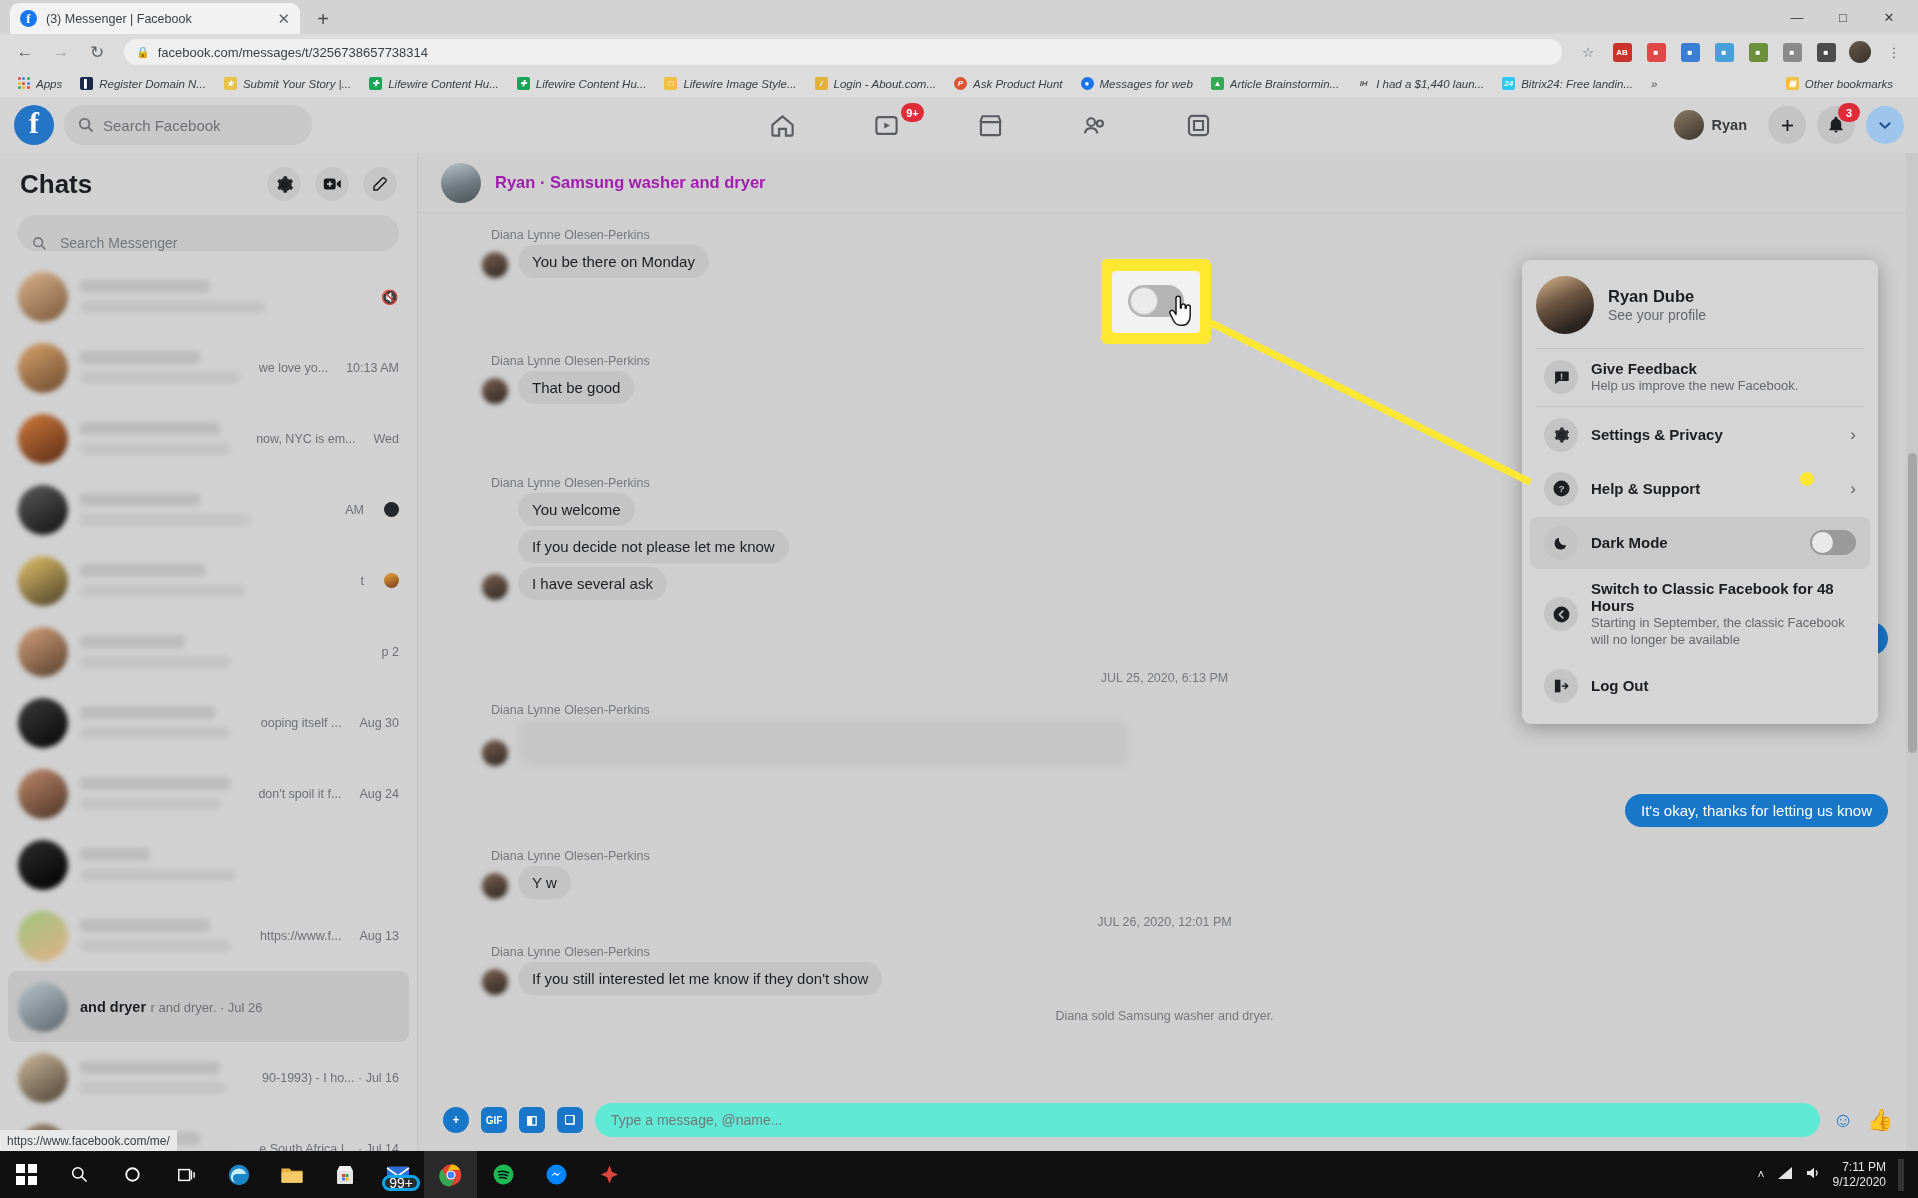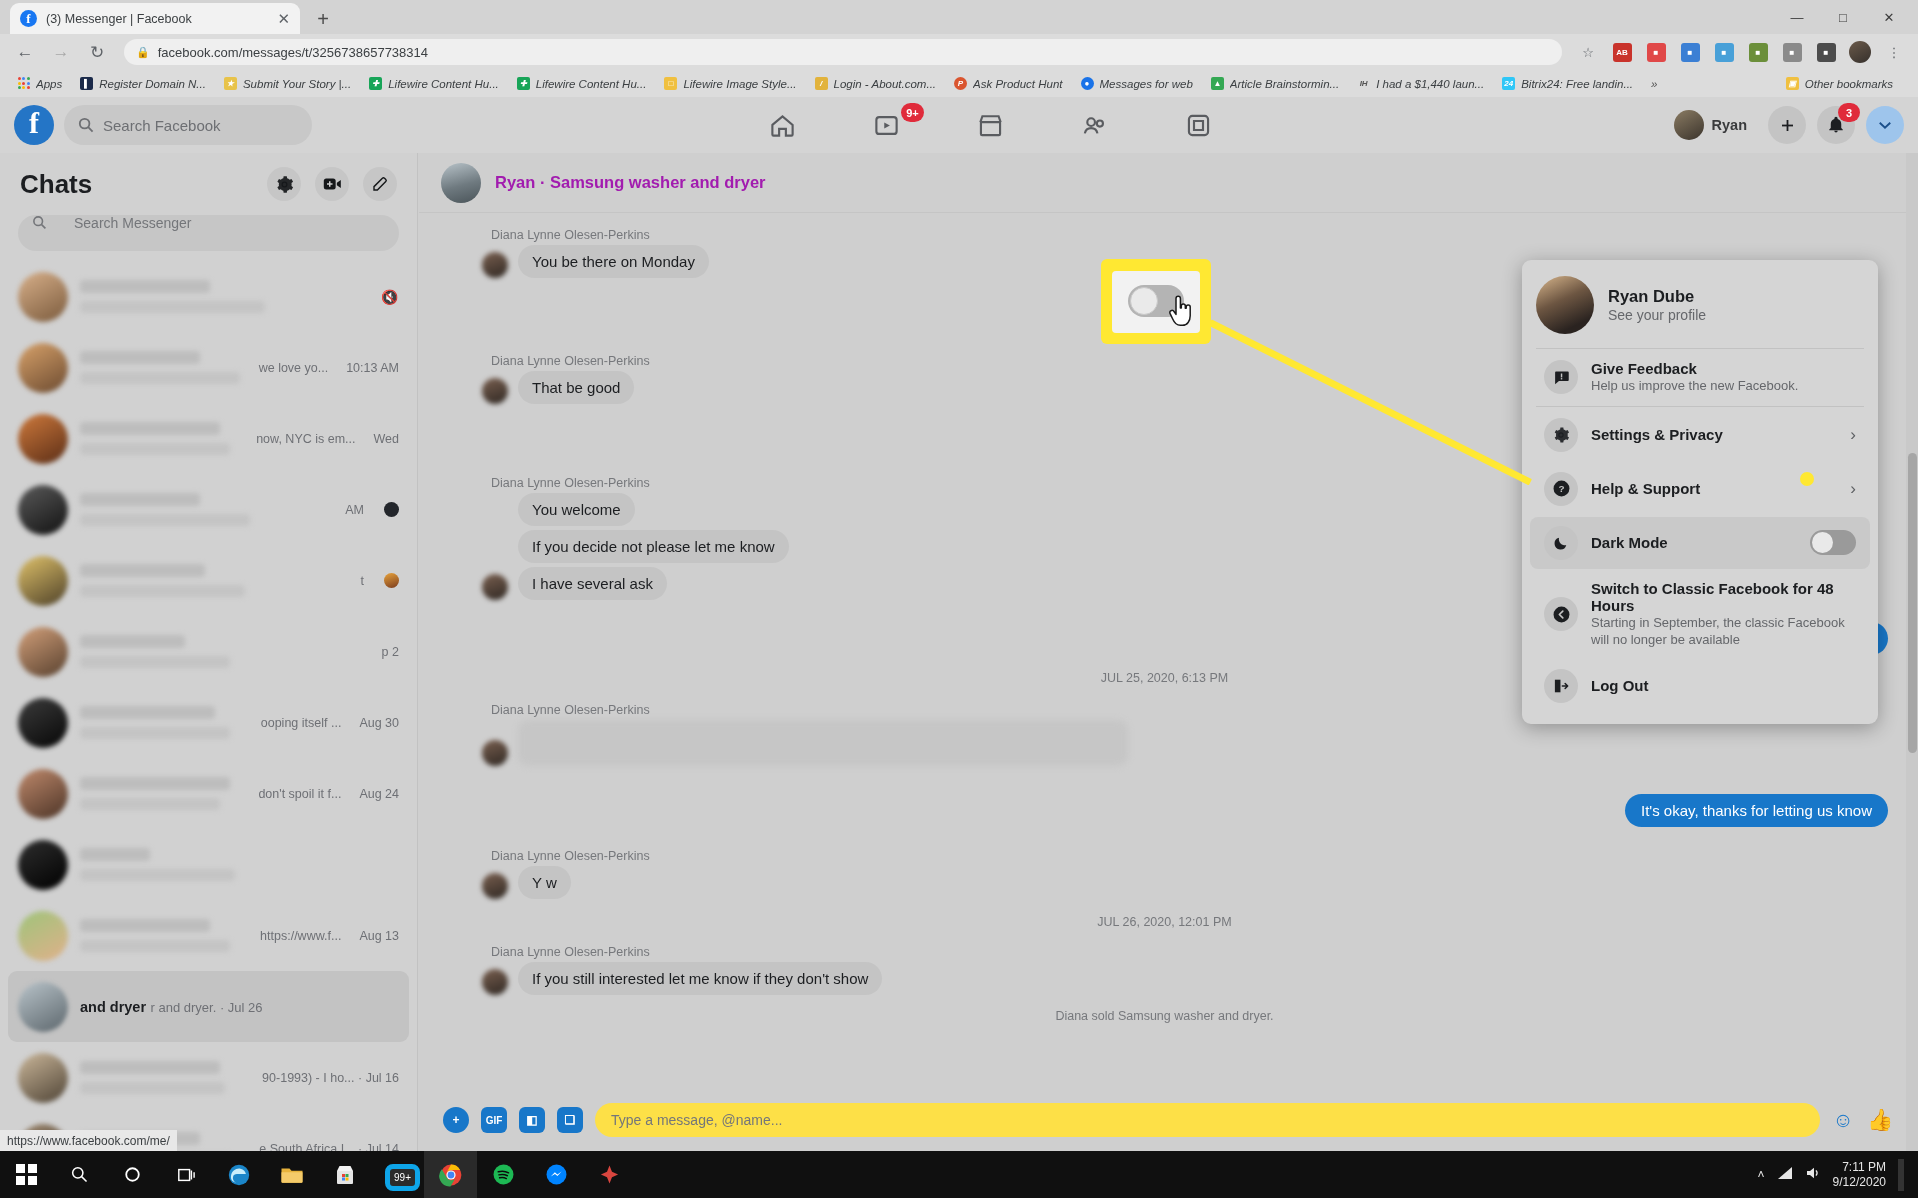--- a/index.html
+++ b/index.html
@@ -117,21 +117,21 @@
   
   .msgr { position: absolute; left: 0; top: 56px; width: 1918px; height: 998px; }
   .sidebar { position: absolute; left: 0; top: 0; width: 418px; height: 998px;
     background: #d1d1d1; border-right: 1px solid #c2c2c2; }
   .sb-head { display: flex; align-items: center; padding: 14px 20px 6px; }
   .sb-title { font-size: 26px; font-weight: bold; color: #1c1e21; flex: 1 1 auto; }
   .sb-acts { display: flex; align-items: center; gap: 14px; }
   .sb-act { width: 34px; height: 34px; border-radius: 50%; background: #c6c6c6;
     display: flex; align-items: center; justify-content: center; color: #16181a; }
   .sb-search { margin: 8px 18px 6px; height: 36px; border-radius: 18px;
-    background: #c6c6c6; display: flex; align-items: flex-start; gap: 27px; padding: 0 14px; }
+    background: #c6c6c6; display: flex; align-items: flex-end; gap: 13px; padding: 0 14px; }
   .sb-search-txt { font-size: 14px; color: #74767a; }
   .chatlist { padding: 4px 8px; }
   .chat-row { display: flex; align-items: center; gap: 12px; padding: 9px 10px;
     border-radius: 9px; height: 71px; position: relative; }
   .chat-row.active { background: #c3c3c3; }
   .cr-av { width: 50px; height: 50px; border-radius: 50%; flex: 0 0 auto; }
   .cr-body { flex: 1 1 auto; min-width: 0; }
   .cr-name { height: 13px; border-radius: 4px; background: #bdbdbd;
     filter: blur(2.4px); margin-bottom: 8px; }
   .cr-snip { height: 12px; border-radius: 4px; background: #c4c4c4;
@@ -167,21 +167,21 @@
   .row-out { display: flex; justify-content: flex-end; margin-bottom: 4px; }
   .ts { text-align: center; font-size: 12.5px; color: #76787c; margin: 16px 0; }
   .sysnote { text-align: center; font-size: 12.5px; color: #76787c; margin-top: 14px; }
   .blurmsg { width: 610px; height: 46px; border-radius: 10px; background: #c6c6c6;
     filter: blur(3px); }
   .composer { position: absolute; left: 0; right: 0; bottom: 0; height: 62px;
     display: flex; align-items: center; gap: 12px; padding: 0 24px; }
   .cm-ico { width: 26px; height: 26px; border-radius: 6px; background: #1877c9;
     color: #fff; display: flex; align-items: center; justify-content: center;
     font-size: 12px; font-weight: bold; flex: 0 0 auto; }
-  .cm-input { flex: 1 1 auto; height: 34px; border-radius: 17px; background: #fde047;
+  .cm-input { flex: 1 1 auto; height: 34px; border-radius: 17px; background: #5eead4;
     display: flex; align-items: center; padding: 0 16px; }
   .cm-ph { font-size: 14px; color: #74767a; }
   .cm-right { display: flex; align-items: center; gap: 14px; flex: 0 0 auto; }
 
   
   .ddmenu { position: absolute; left: 1522px; top: 163px; width: 356px;
     background: #d5d5d5; border-radius: 9px;
     box-shadow: 0 4px 20px rgba(0,0,0,.30); padding: 8px 0 10px; z-index: 40; }
   .dd-profile { display: flex; align-items: center; gap: 14px; padding: 8px 14px 12px; }
   .dd-pav { width: 58px; height: 58px; border-radius: 50%; flex: 0 0 auto;
@@ -222,24 +222,24 @@
     box-sizing: border-box; display: block; }
 
   
   .statusbar { position: absolute; left: 0; bottom: 47px; height: 21px;
     background: #e8e8e8; display: flex; align-items: center; padding: 0 7px;
     font-size: 12px; color: #3c4043; z-index: 60; }
   .taskbar { position: absolute; left: 0; bottom: 0; width: 1918px; height: 47px;
     background: #101010; display: flex; align-items: center; z-index: 60; }
   .tb-item { width: 53px; height: 47px; display: flex; align-items: center;
     justify-content: center; position: relative; }
-  .tb-badge { position: absolute; right: 4px; bottom: 7px; height: 27px;
+  .tb-badge { position: absolute; right: 4px; bottom: 7px; height: 16px;
     min-width: 26px; padding: 0 4px; border-radius: 8px; background: #2b2b2b;
-    color: #fff; font-size: 10px; display: flex; align-items: center;
-    justify-content: center; border: 5px solid #0ea5e9; }
+    color: #fff; font-size: 14px; display: flex; align-items: center;
+    justify-content: center; border: 3px solid #0ea5e9; }
   .tb-right { margin-left: auto; display: flex; align-items: center;
     gap: 12px; padding-right: 14px; color: #e6e6e6; font-size: 12px; }
   .tb-clock { text-align: right; line-height: 1.25; }
   .scrollbar { position: absolute; right: 0; top: 0; width: 12px; height: 998px;
     background: #c9c9c9; }
   .scrollthumb { position: absolute; right: 1px; top: 300px; width: 9px;
     height: 300px; background: #a6a6a6; border-radius: 5px; }
 </style>
 </head>
 <body>

